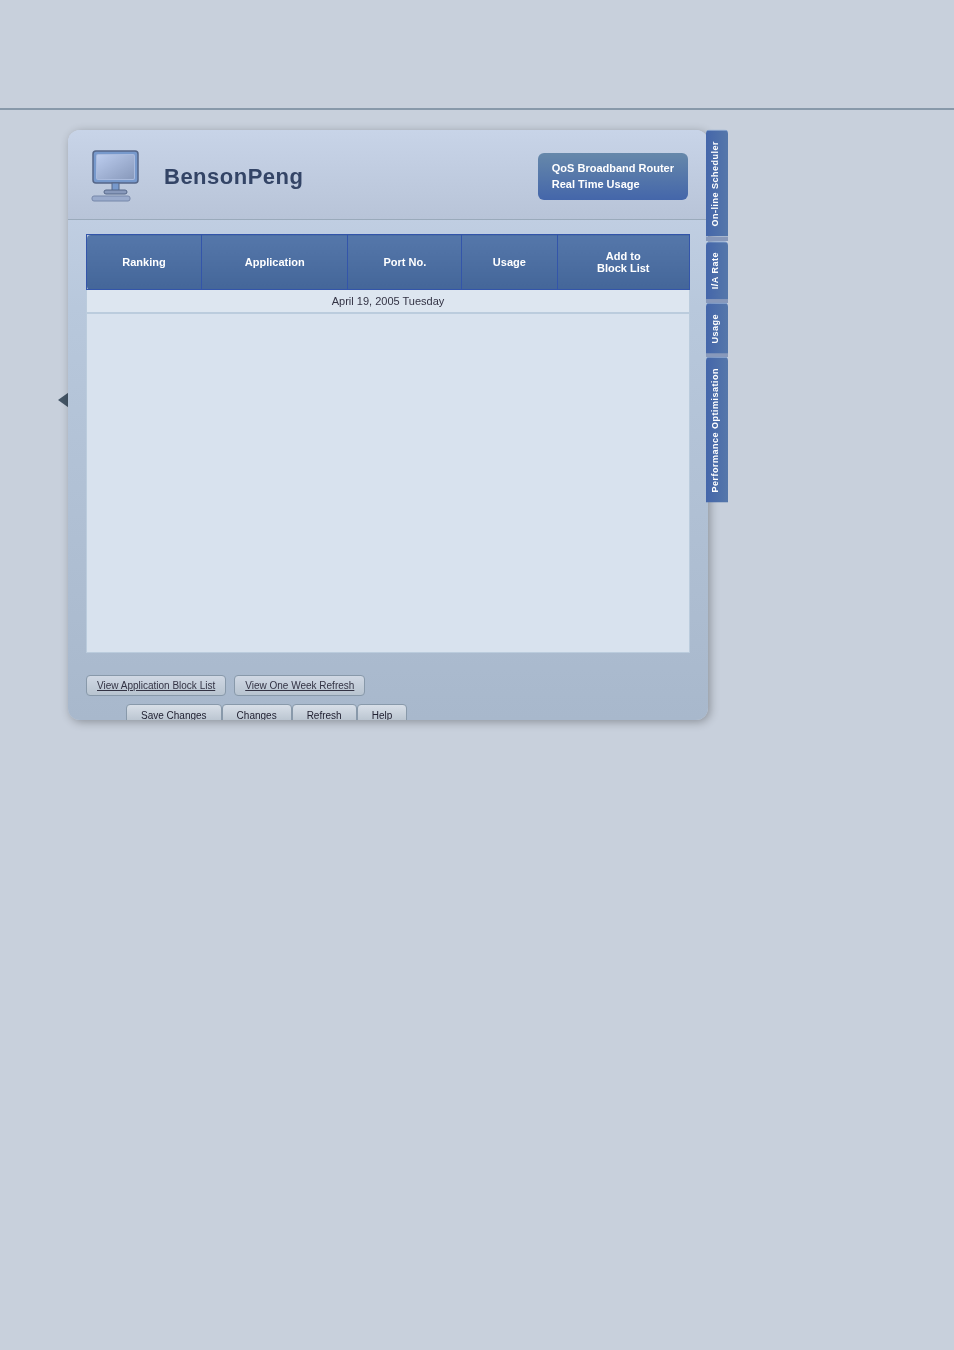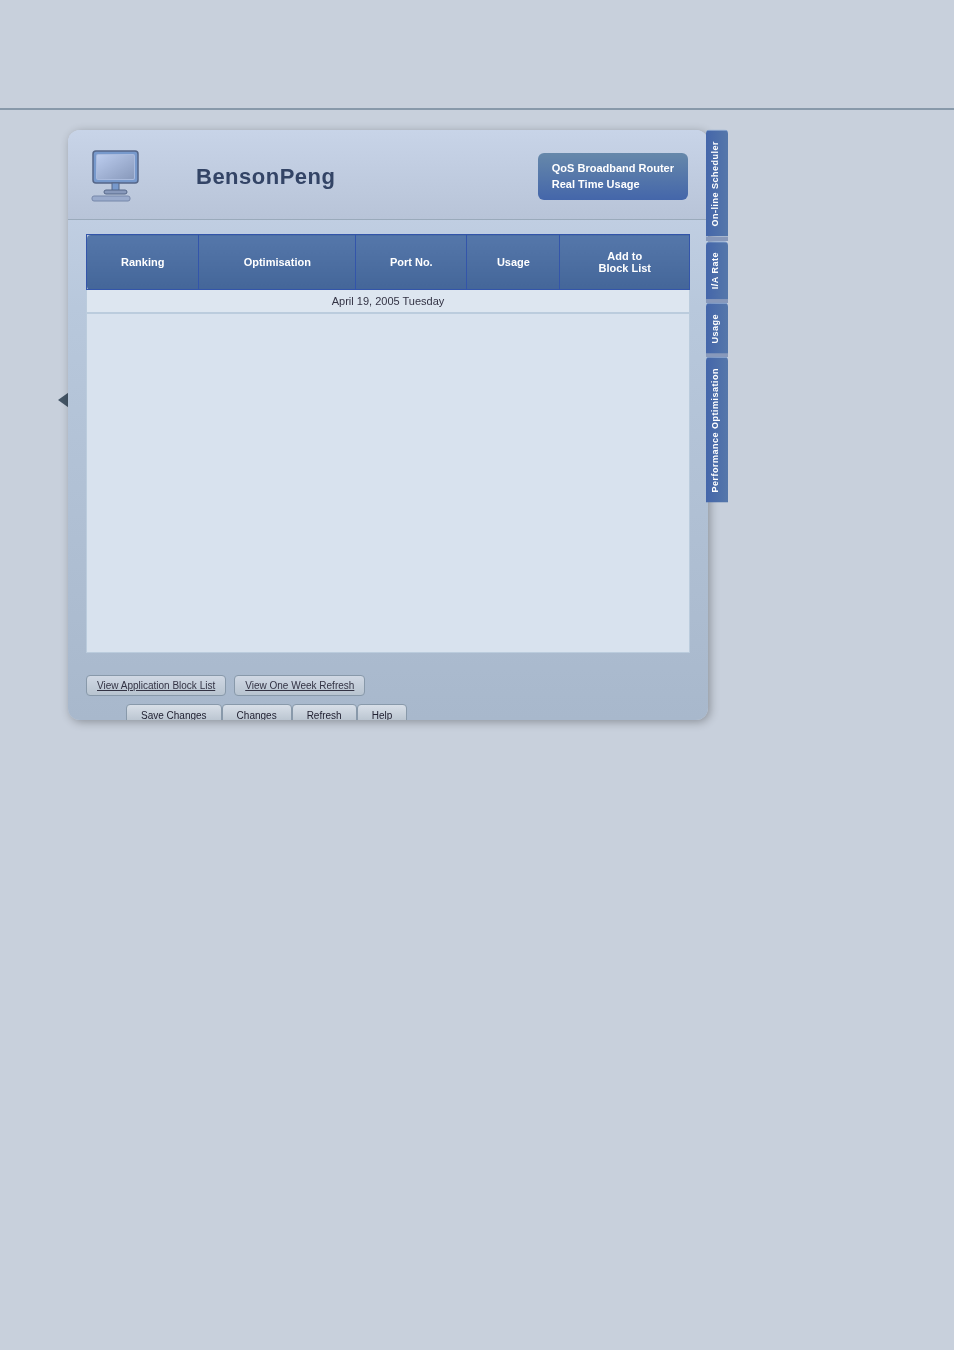--- a/index.html
+++ b/index.html
@@ -44,21 +44,20 @@
     }
 
     
     .card-header {
       display: flex;
       align-items: center;
       padding: 18px 20px 14px 20px;
       background: linear-gradient(180deg, #c8d4e8 0%, #b8c4d8 100%);
       border-bottom: 1px solid #9aaabb;
       height: 90px;
-      gap: 32px;
     }
 
     .header-icon {
       width: 60px;
       height: 55px;
       margin-right: 16px;
       flex-shrink: 0;
     }
 
     
@@ -264,21 +263,21 @@
         <div>Real Time Usage</div>
       </div>
     </div>
 
     <div class="card-content">
       <div class="table-section">
         <table class="data-table">
           <thead>
             <tr class="table-header-row">
               <th>Ranking</th>
-              <th>Optimisation</th>
+              <th>Application</th>
               <th>Port No.</th>
               <th>Usage</th>
               <th>Add to<br>Block List</th>
             </tr>
             <tr class="date-row">
               <td colspan="5">April 19, 2005 Tuesday</td>
             </tr>
           </thead>
         </table>
 

